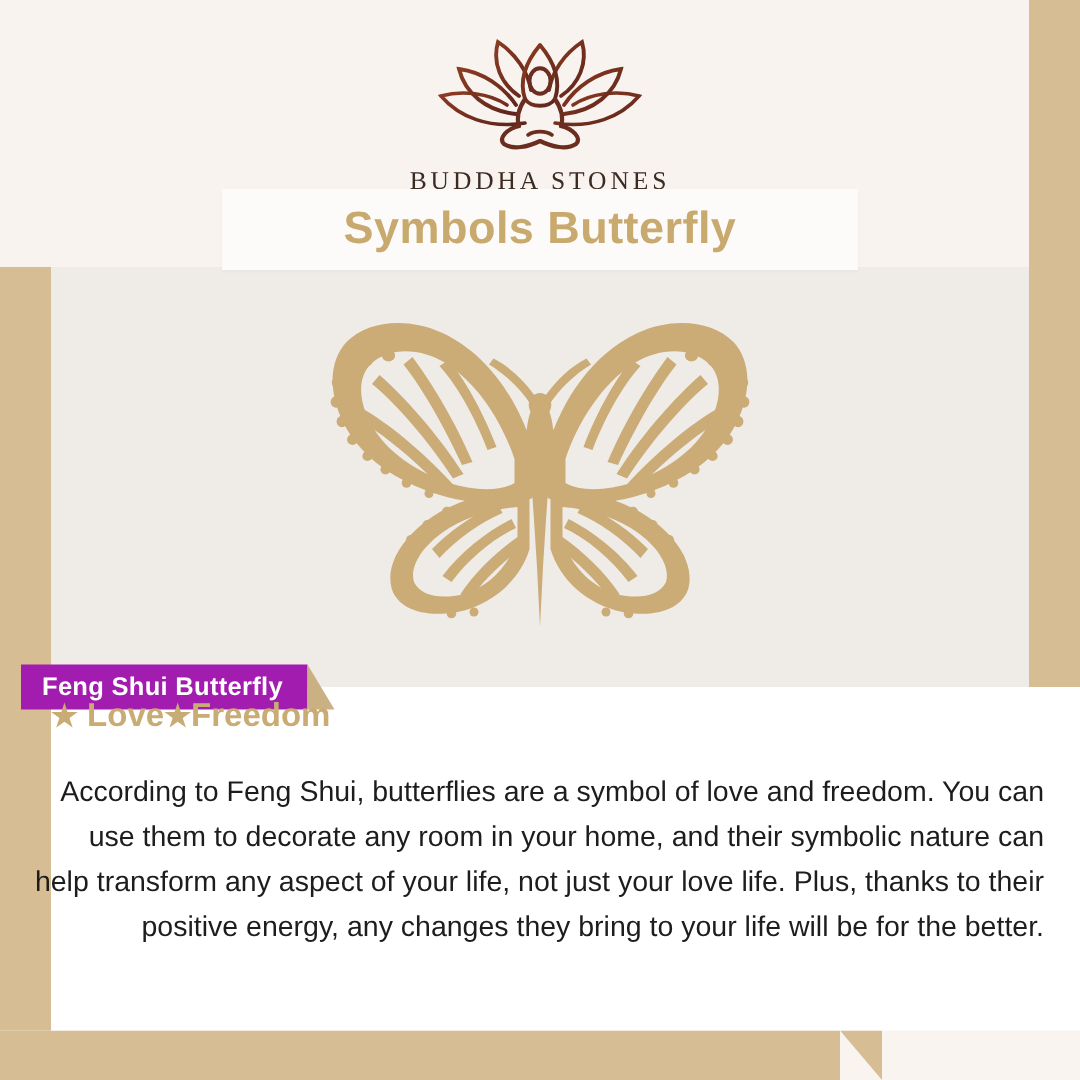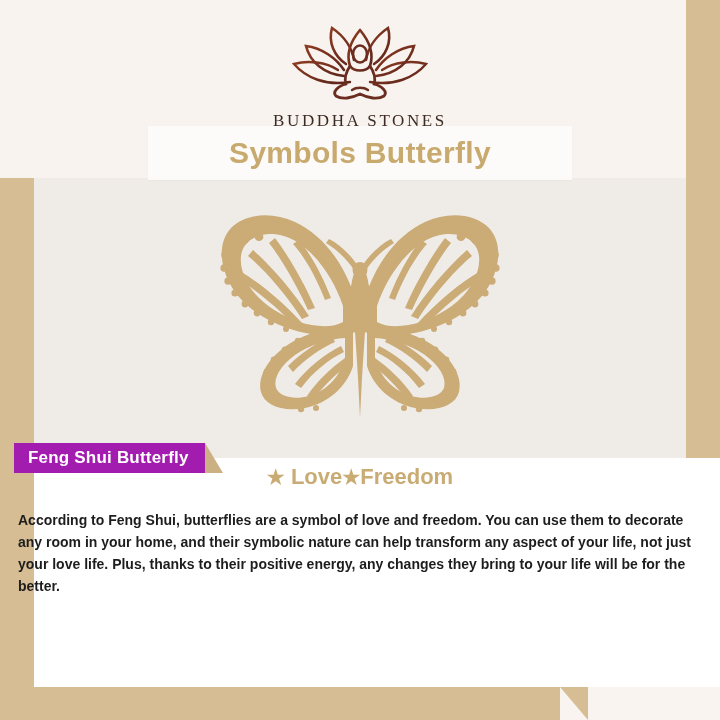--- a/index.html
+++ b/index.html
@@ -95,31 +95,31 @@
     border-style:solid;border-width:0 18px 30px 0;
     border-color:transparent transparent #cbb083 transparent;
   }
   .tag-label{
     color:#ffffff;font-size:17px;font-weight:bold;letter-spacing:0.2px;
     white-space:nowrap;
   }
 
   
   .subtitle{
-    position:absolute;left:34px;top:464px;width:652px;text-align:center;
+    position:absolute;left:34px;top:464px;width:652px;
     font-size:22px;font-weight:bold;color:#c9ab74;letter-spacing:0px;
   }
   .subtitle .star{font-size:20px;}
 
   
   .body-copy{
     position:absolute;left:18px;top:495px;width:678px;
-    font-size:14px;font-weight:bold;color:#1d1d1d;
+    font-size:19px;font-weight:normal;color:#1d1d1d;
     line-height:1.58;
-    text-align:left;
+    text-align:right;
   }
 </style>
 </head>
 <body>
 
 <div class="page">
 
   <div class="frame-top"></div>
   <div class="frame-right"></div>
   <div class="frame-left"></div>

